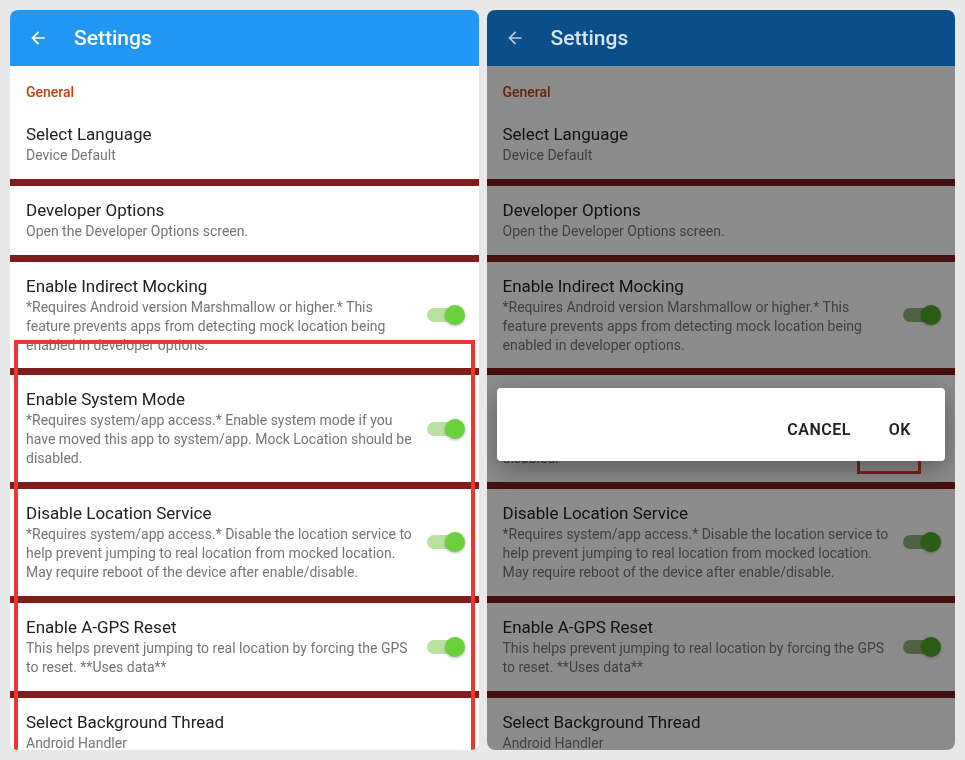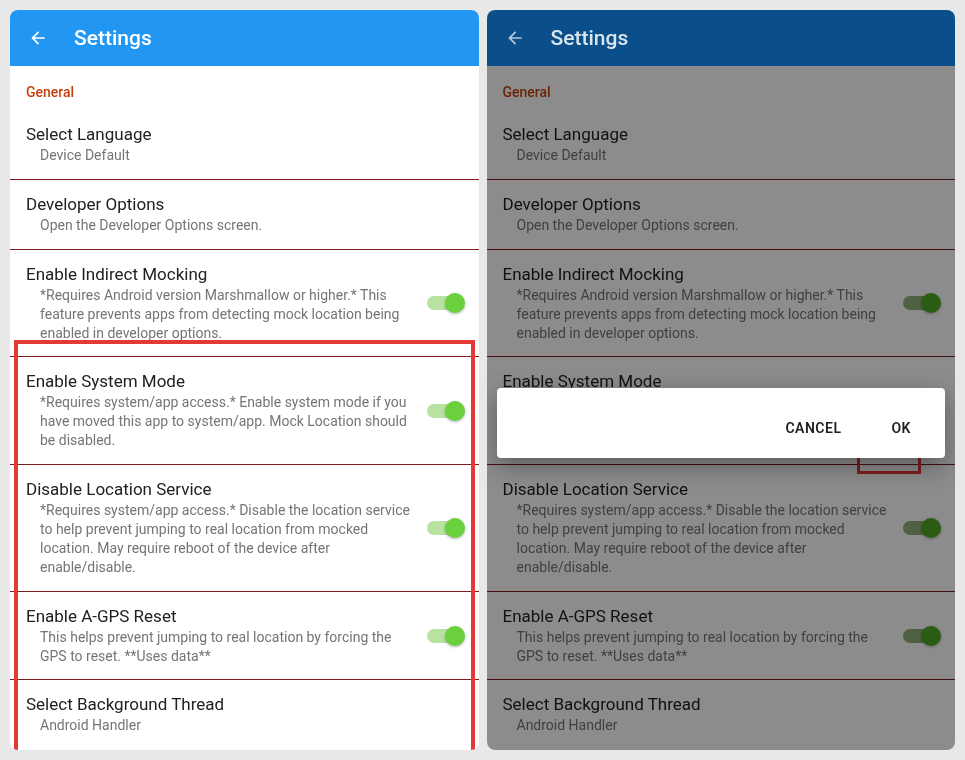--- a/index.html
+++ b/index.html
@@ -59,37 +59,36 @@
     position: relative;
   }
   .section-header {
     color: #c2410c;
     font-size: 14px;
     font-weight: 500;
     padding: 18px 16px 10px;
   }
   .setting {
     padding: 14px 16px;
-    border-bottom: 1px solid #7f1d1d;
+    border-bottom: 7px solid #7f1d1d;
     display: flex;
     align-items: center;
     gap: 12px;
   }
   .setting:last-child { border-bottom: none; }
   .setting-text { flex: 1; min-width: 0; }
   .setting-title {
     font-size: 17px;
     color: #212121;
     margin-bottom: 2px;
   }
   .setting-sub {
     font-size: 14px;
     color: #757575;
     line-height: 1.35;
-    margin-left: 14px;
   }
   .switch {
     width: 36px;
     height: 20px;
     position: relative;
     flex-shrink: 0;
   }
   .switch-track {
     position: absolute;
     width: 34px;
@@ -165,27 +164,26 @@
     line-height: 1.4;
     margin-bottom: 18px;
   }
   .dialog-actions {
     display: flex;
     justify-content: flex-end;
     gap: 22px;
     padding: 4px 4px 6px;
   }
   .dialog-btn {
-    font-size: 14px;
+    font-size: 16px;
     font-weight: 600;
     color: #212121;
     letter-spacing: 0.5px;
     cursor: pointer;
     padding: 6px 8px;
-    margin-left: 12px;
   }
   .phone-right .switch-track { background: #8fb37a; }
   .phone-right .switch-thumb { background: #4da823; }
 </style>
 </head>
 <body>
 
 <div class="container">
 
   <div class="phone phone-left">

